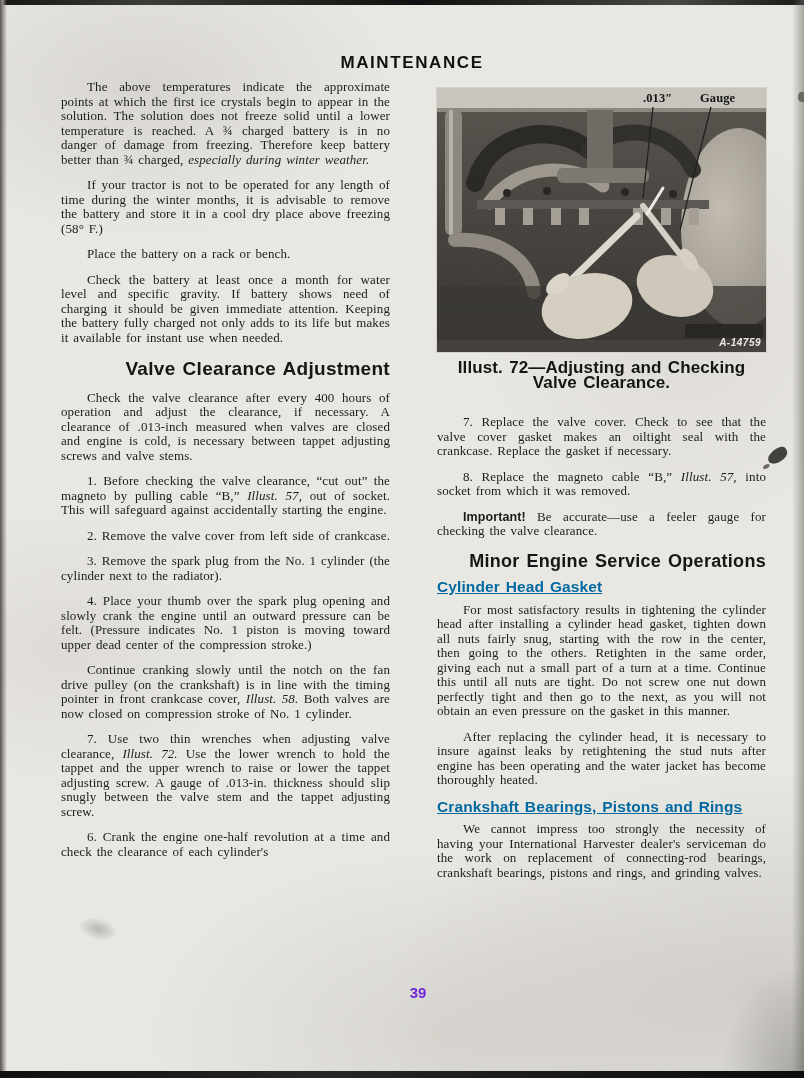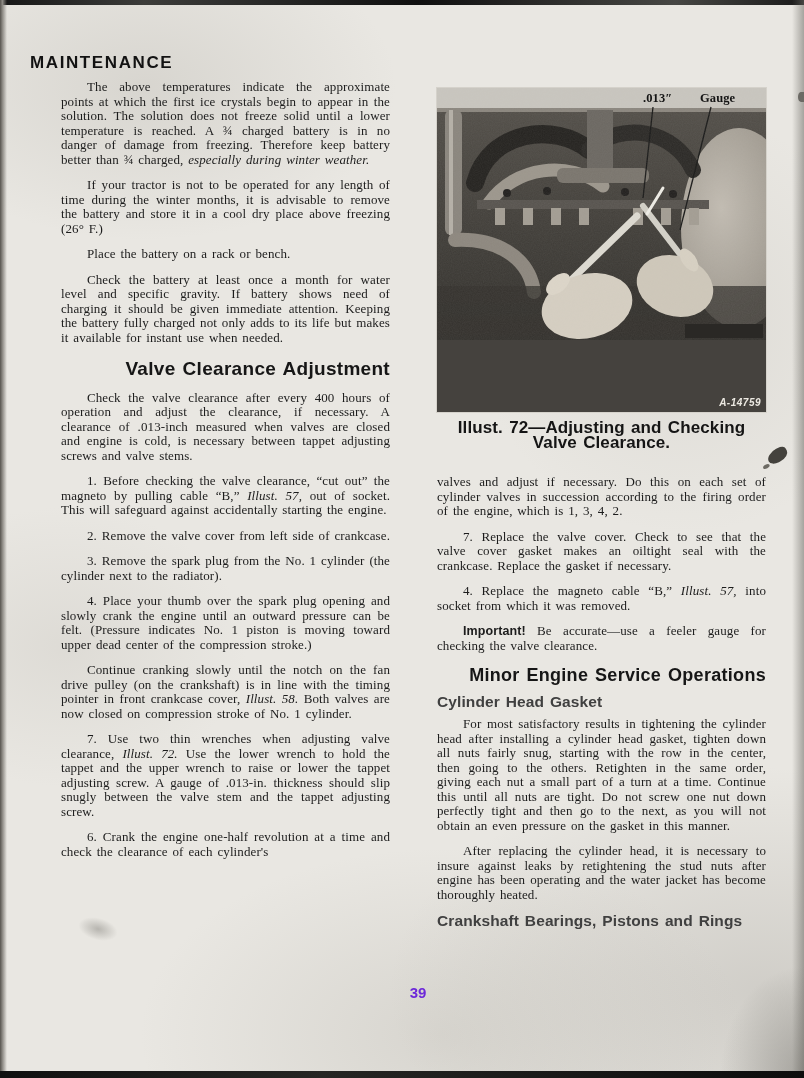--- a/index.html
+++ b/index.html
@@ -23,21 +23,21 @@
   .edge-bottom { position:absolute; bottom:0; left:0; right:0; height:7px;
     background:linear-gradient(to right,#101010,#262624 40%,#0d0d0d); }
   .edge-left { position:absolute; top:0; bottom:0; left:0; width:7px;
     background:linear-gradient(to right,#57544f,#8d8a84 35%, rgba(141,138,132,0)); }
   .edge-right { position:absolute; top:0; bottom:0; right:0; width:12px;
     background:linear-gradient(to left, rgba(110,108,102,0.55), rgba(110,108,102,0)); }
   .corner-shadow { position:absolute; right:0; bottom:0; width:120px; height:160px; pointer-events:none;
     background:radial-gradient(120px 160px at 100% 100%, rgba(100,98,92,0.45), rgba(0,0,0,0) 70%); }
 
   .header {
-    position:absolute; top:53px; left:30px; width:764px; 
+    position:absolute; top:53px; left:30px; width:764px; text-align:center;
     font-family:"Liberation Sans", sans-serif; font-weight:bold;
     font-size:17px; letter-spacing:1.6px; color:#121212;
   }
 
   .col { position:absolute; width:329px; text-align:justify;
     font-size:13px; line-height:14.5px; letter-spacing:0.1px; word-spacing:1.5px; }
   .col-left  { left:61px;  top:80px; }
   .col-right { left:437px; top:88px; }
 
   .col p { margin:0 0 11px; text-indent:26px; }
@@ -46,26 +46,26 @@
   .col i { font-style:italic; }
 
   .center-head {
     font-family:"Liberation Sans", sans-serif; font-weight:bold;
     font-size:19px; letter-spacing:0.3px; text-align:right;
     margin:17px 0 14px; text-indent:0; color:#161616;
   }
   .center-head.minor { font-size:18px; margin:15px 0 12px; }
   .sub-head {
     font-family:"Liberation Sans", sans-serif; font-weight:bold;
-    font-size:15.5px; text-align:left; margin:12px 0 8px; text-indent:0; color:#404040;
+    font-size:15.5px; text-align:left; margin:12px 0 8px; text-indent:0; color:#0369a1;text-decoration:underline;
   }
   .imp { font-family:"Liberation Sans", sans-serif; font-weight:bold; font-size:12.5px; }
 
   figure { margin:0; }
-  .photo-wrap { position:relative; width:329px; height:324px; background:#45423e;
+  .photo-wrap { position:relative; width:329px; height:264px; background:#45423e;
     box-shadow:0 0 0 1px #d5d2cb; }
   .photo-label {
     position:absolute; top:2px; font-family:"Liberation Serif", serif;
     font-weight:bold; font-size:12.5px; color:#141414; line-height:16px;
   }
   .lbl-measure { left:206px; }
   .lbl-gauge   { left:263px; }
   .photo-code {
     position:absolute; right:5px; bottom:2px;
     font-family:"Liberation Sans", sans-serif; font-style:italic; font-weight:bold;
@@ -94,21 +94,21 @@
 <body>
 
 <div class="page">
 
   <div class="mottle"></div>
 
   <div class="header">MAINTENANCE</div>
 
   <div class="col col-left">
     <p><span>The above temperatures indicate the approximate points at which the first ice crystals begin to appear in the solution. The solution does not freeze solid until a lower temperature is reached. A ¾ charged battery is in no danger of damage from freezing. Therefore keep battery better than ¾ charged, </span><i>especially during winter weather.</i></p>
-    <p>If your tractor is not to be operated for any length of time during the winter months, it is advisable to remove the battery and store it in a cool dry place above freezing (26° F.)</p>
+    <p>If your tractor is not to be operated for any length of time during the winter months, it is advisable to remove the battery and store it in a cool dry place above freezing (58° F.)</p>
     <p>Place the battery on a rack or bench.</p>
     <p>Check the battery at least once a month for water level and specific gravity. If battery shows need of charging it should be given immediate attention. Keeping the battery fully charged not only adds to its life but makes it available for instant use when needed.</p>
     <div class="center-head">Valve Clearance Adjustment</div>
     <p>Check the valve clearance after every 400 hours of operation and adjust the clearance, if necessary. A clearance of .013-inch measured when valves are closed and engine is cold, is necessary between tappet adjusting screws and valve stems.</p>
     <p><span>1. Before checking the valve clearance, “cut out” the magneto by pulling cable “B,” </span><i>Illust. 57,</i><span> out of socket. This will safeguard against accidentally starting the engine.</span></p>
     <p>2. Remove the valve cover from left side of crankcase.</p>
     <p>3. Remove the spark plug from the No. 1 cylinder (the cylinder next to the radiator).</p>
     <p>4. Place your thumb over the spark plug opening and slowly crank the engine until an outward pressure can be felt. (Pressure indicates No. 1 piston is moving toward upper dead center of the compression stroke.)</p>
     <p><span>Continue cranking slowly until the notch on the fan drive pulley (on the crankshaft) is in line with the timing pointer in front crankcase cover, </span><i>Illust. 58.</i><span> Both valves are now closed on compression stroke of No. 1 cylinder.</span></p>
     <p><span>7. Use two thin wrenches when adjusting valve clearance, </span><i>Illust. 72.</i><span> Use the lower wrench to hold the tappet and the upper wrench to raise or lower the tappet adjusting screw. A gauge of .013-in. thickness should slip snugly between the valve stem and the tappet adjusting screw.</span></p>
@@ -186,29 +186,29 @@
           <rect x="0" y="0" width="329" height="252" filter="url(#grain)" opacity="0.3"></rect>
           <rect x="248" y="236" width="78" height="14" fill="#2a2825"></rect>
         </svg>
         <span class="photo-label lbl-measure">.013″</span>
         <span class="photo-label lbl-gauge">Gauge</span>
         <span class="photo-code">A-14759</span>
       </div>
       <figcaption class="caption">Illust. 72—Adjusting and Checking Valve Clearance.</figcaption>
     </figure>
 
-    <p class="noindent">valves and adjust if necessary. Do this on each set of cylinder valves in succession according to the firing order of the engine, which is 1, 3, 4, 2.</p>
     <p>7. Replace the valve cover. Check to see that the valve cover gasket makes an oiltight seal with the crankcase. Replace the gasket if necessary.</p>
-    <p><span>4. Replace the magneto cable “B,” </span><i>Illust. 57,</i><span> into socket from which it was removed.</span></p>
+    <p><span>8. Replace the magneto cable “B,” </span><i>Illust. 57,</i><span> into socket from which it was removed.</span></p>
     <p><span class="imp">Important!</span><span> Be accurate—use a feeler gauge for checking the valve clearance.</span></p>
     <div class="center-head minor">Minor Engine Service Operations</div>
     <div class="sub-head">Cylinder Head Gasket</div>
     <p>For most satisfactory results in tightening the cylinder head after installing a cylinder head gasket, tighten down all nuts fairly snug, starting with the row in the center, then going to the others. Retighten in the same order, giving each nut a small part of a turn at a time. Continue this until all nuts are tight. Do not screw one nut down perfectly tight and then go to the next, as you will not obtain an even pressure on the gasket in this manner.</p>
     <p>After replacing the cylinder head, it is necessary to insure against leaks by retightening the stud nuts after engine has been operating and the water jacket has become thoroughly heated.</p>
     <div class="sub-head">Crankshaft Bearings, Pistons and Rings</div>
+    <p class="last">We cannot impress too strongly the necessity of having your International Harvester dealer's serviceman do the work on replacement of connecting-rod bearings, crankshaft bearings, pistons and rings, and grinding valves.</p>
   </div>
 
   <div class="pagenum">39</div>
 
   <div class="smudge-ink"></div>
   <div class="smudge-pencil"></div>
   <div class="speck-edge"></div>
 
   <div class="edge-top"></div>
   <div class="edge-left"></div>

